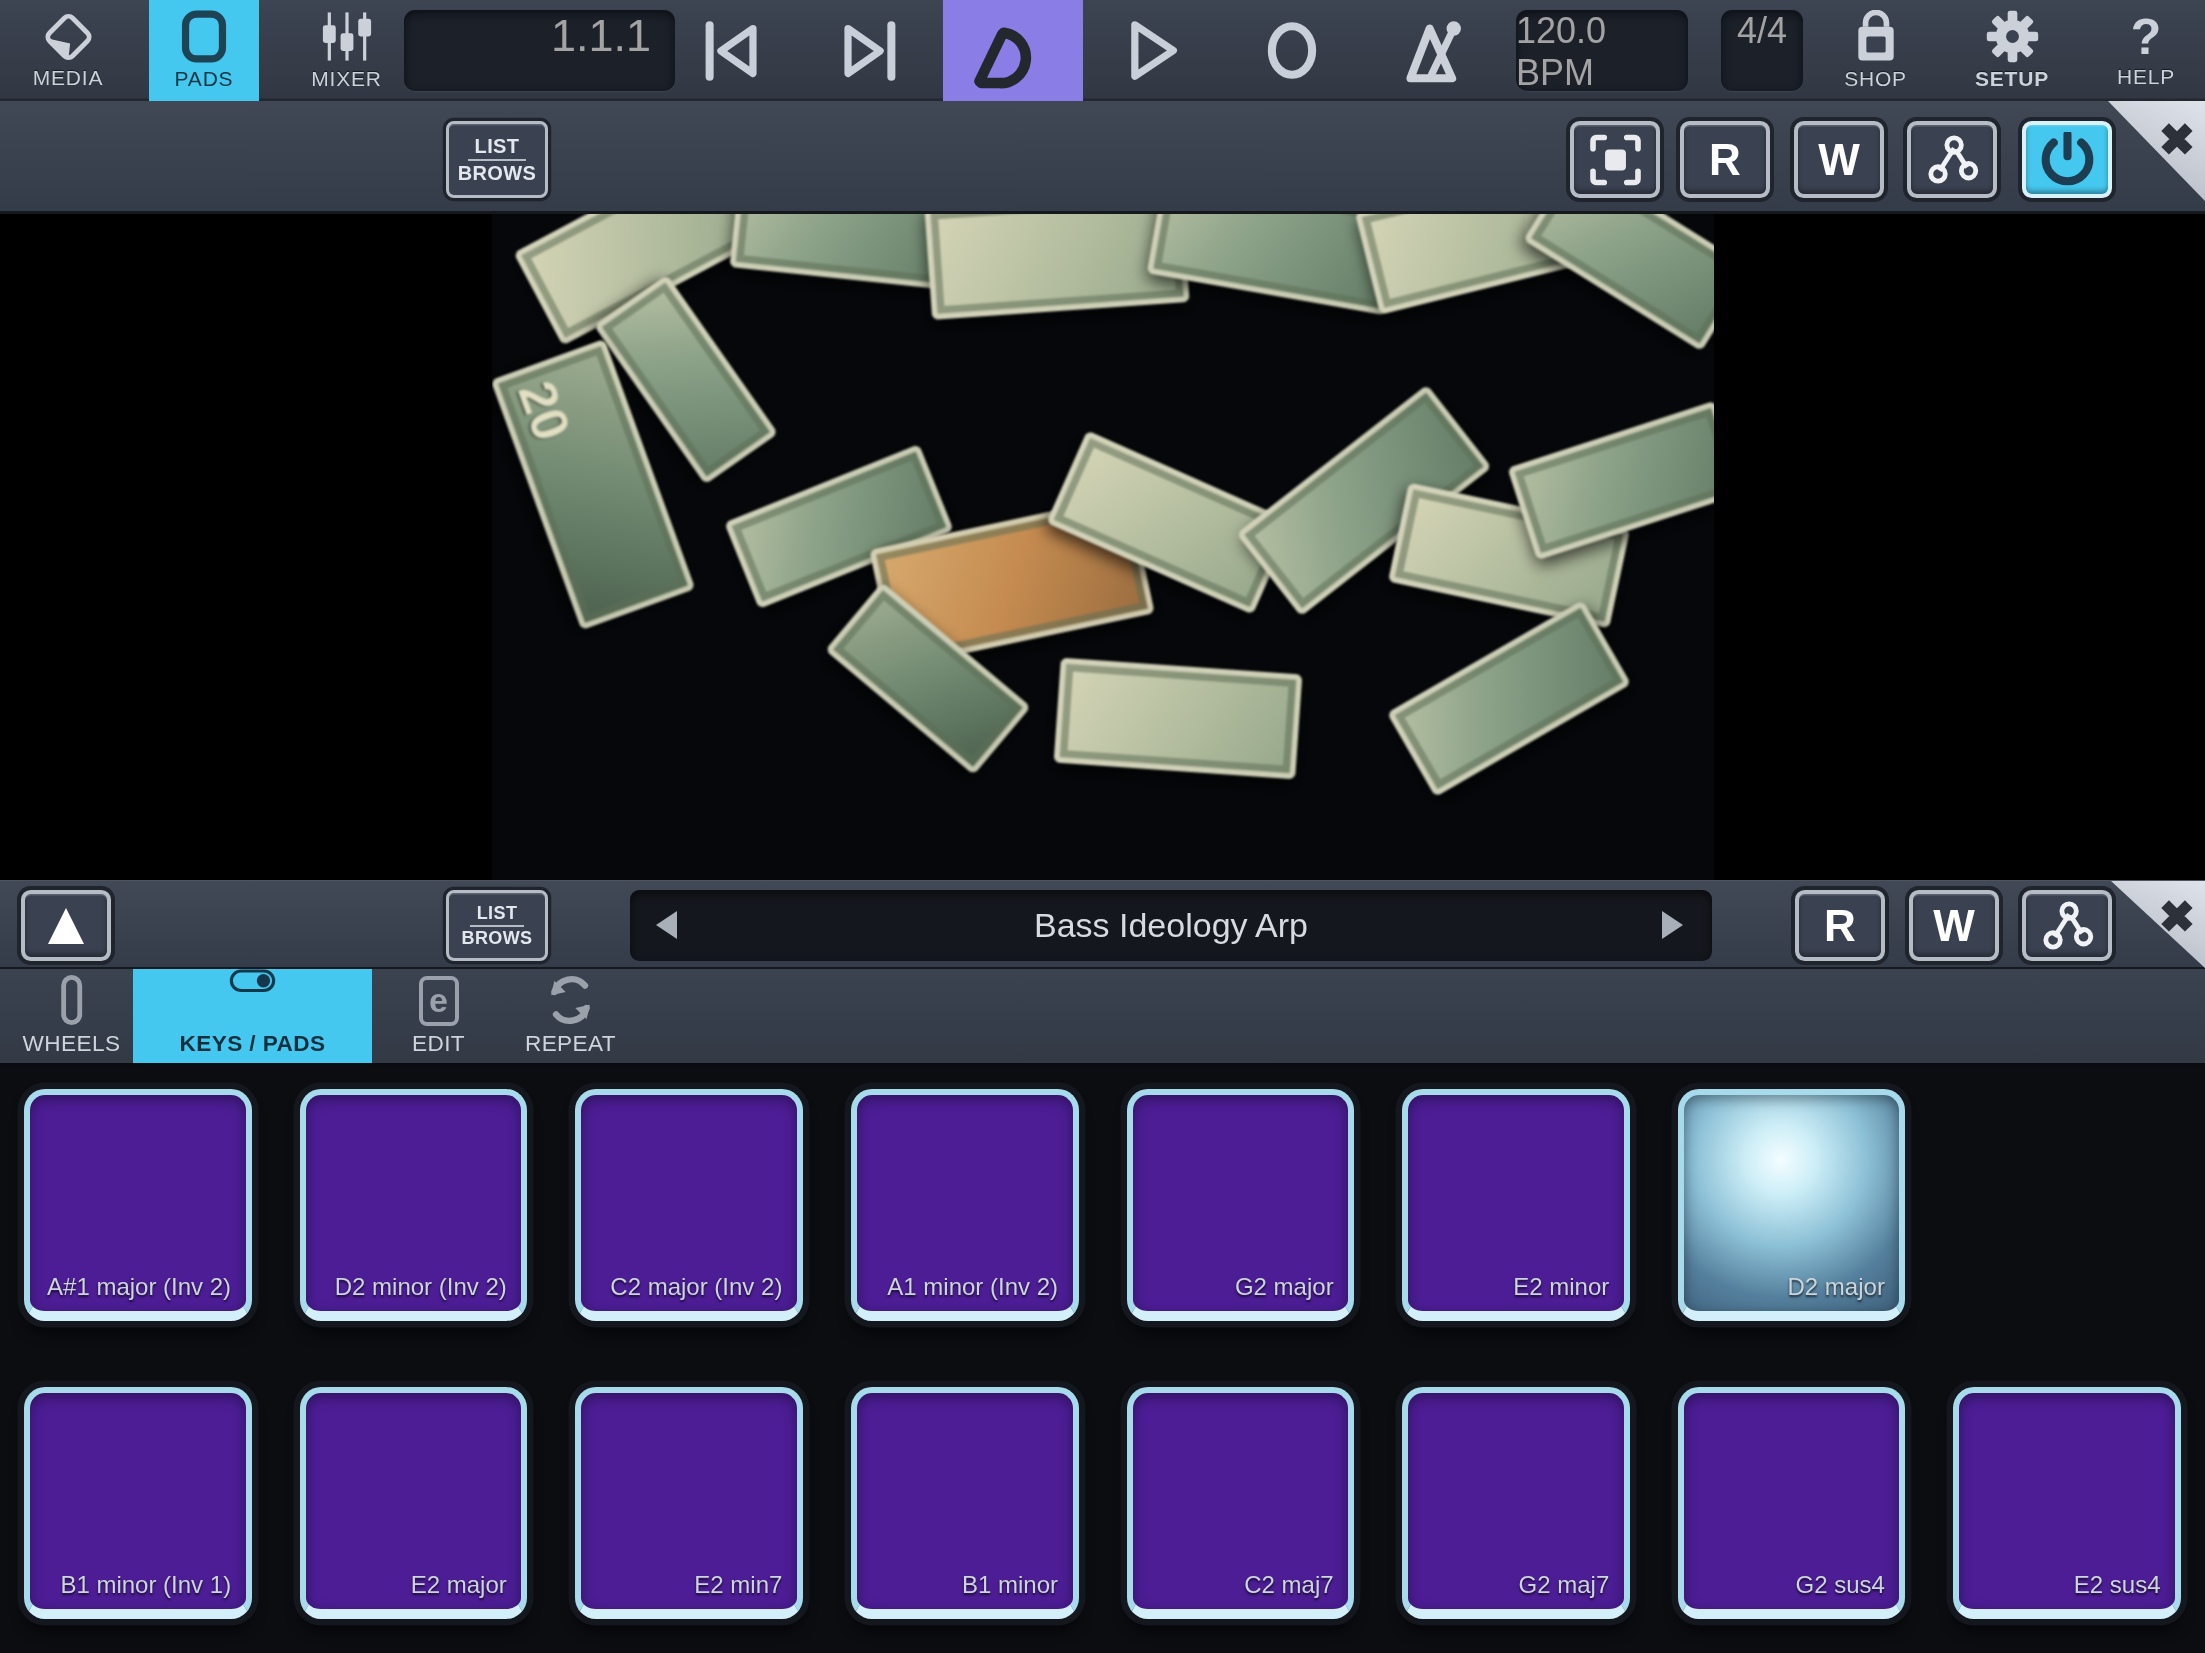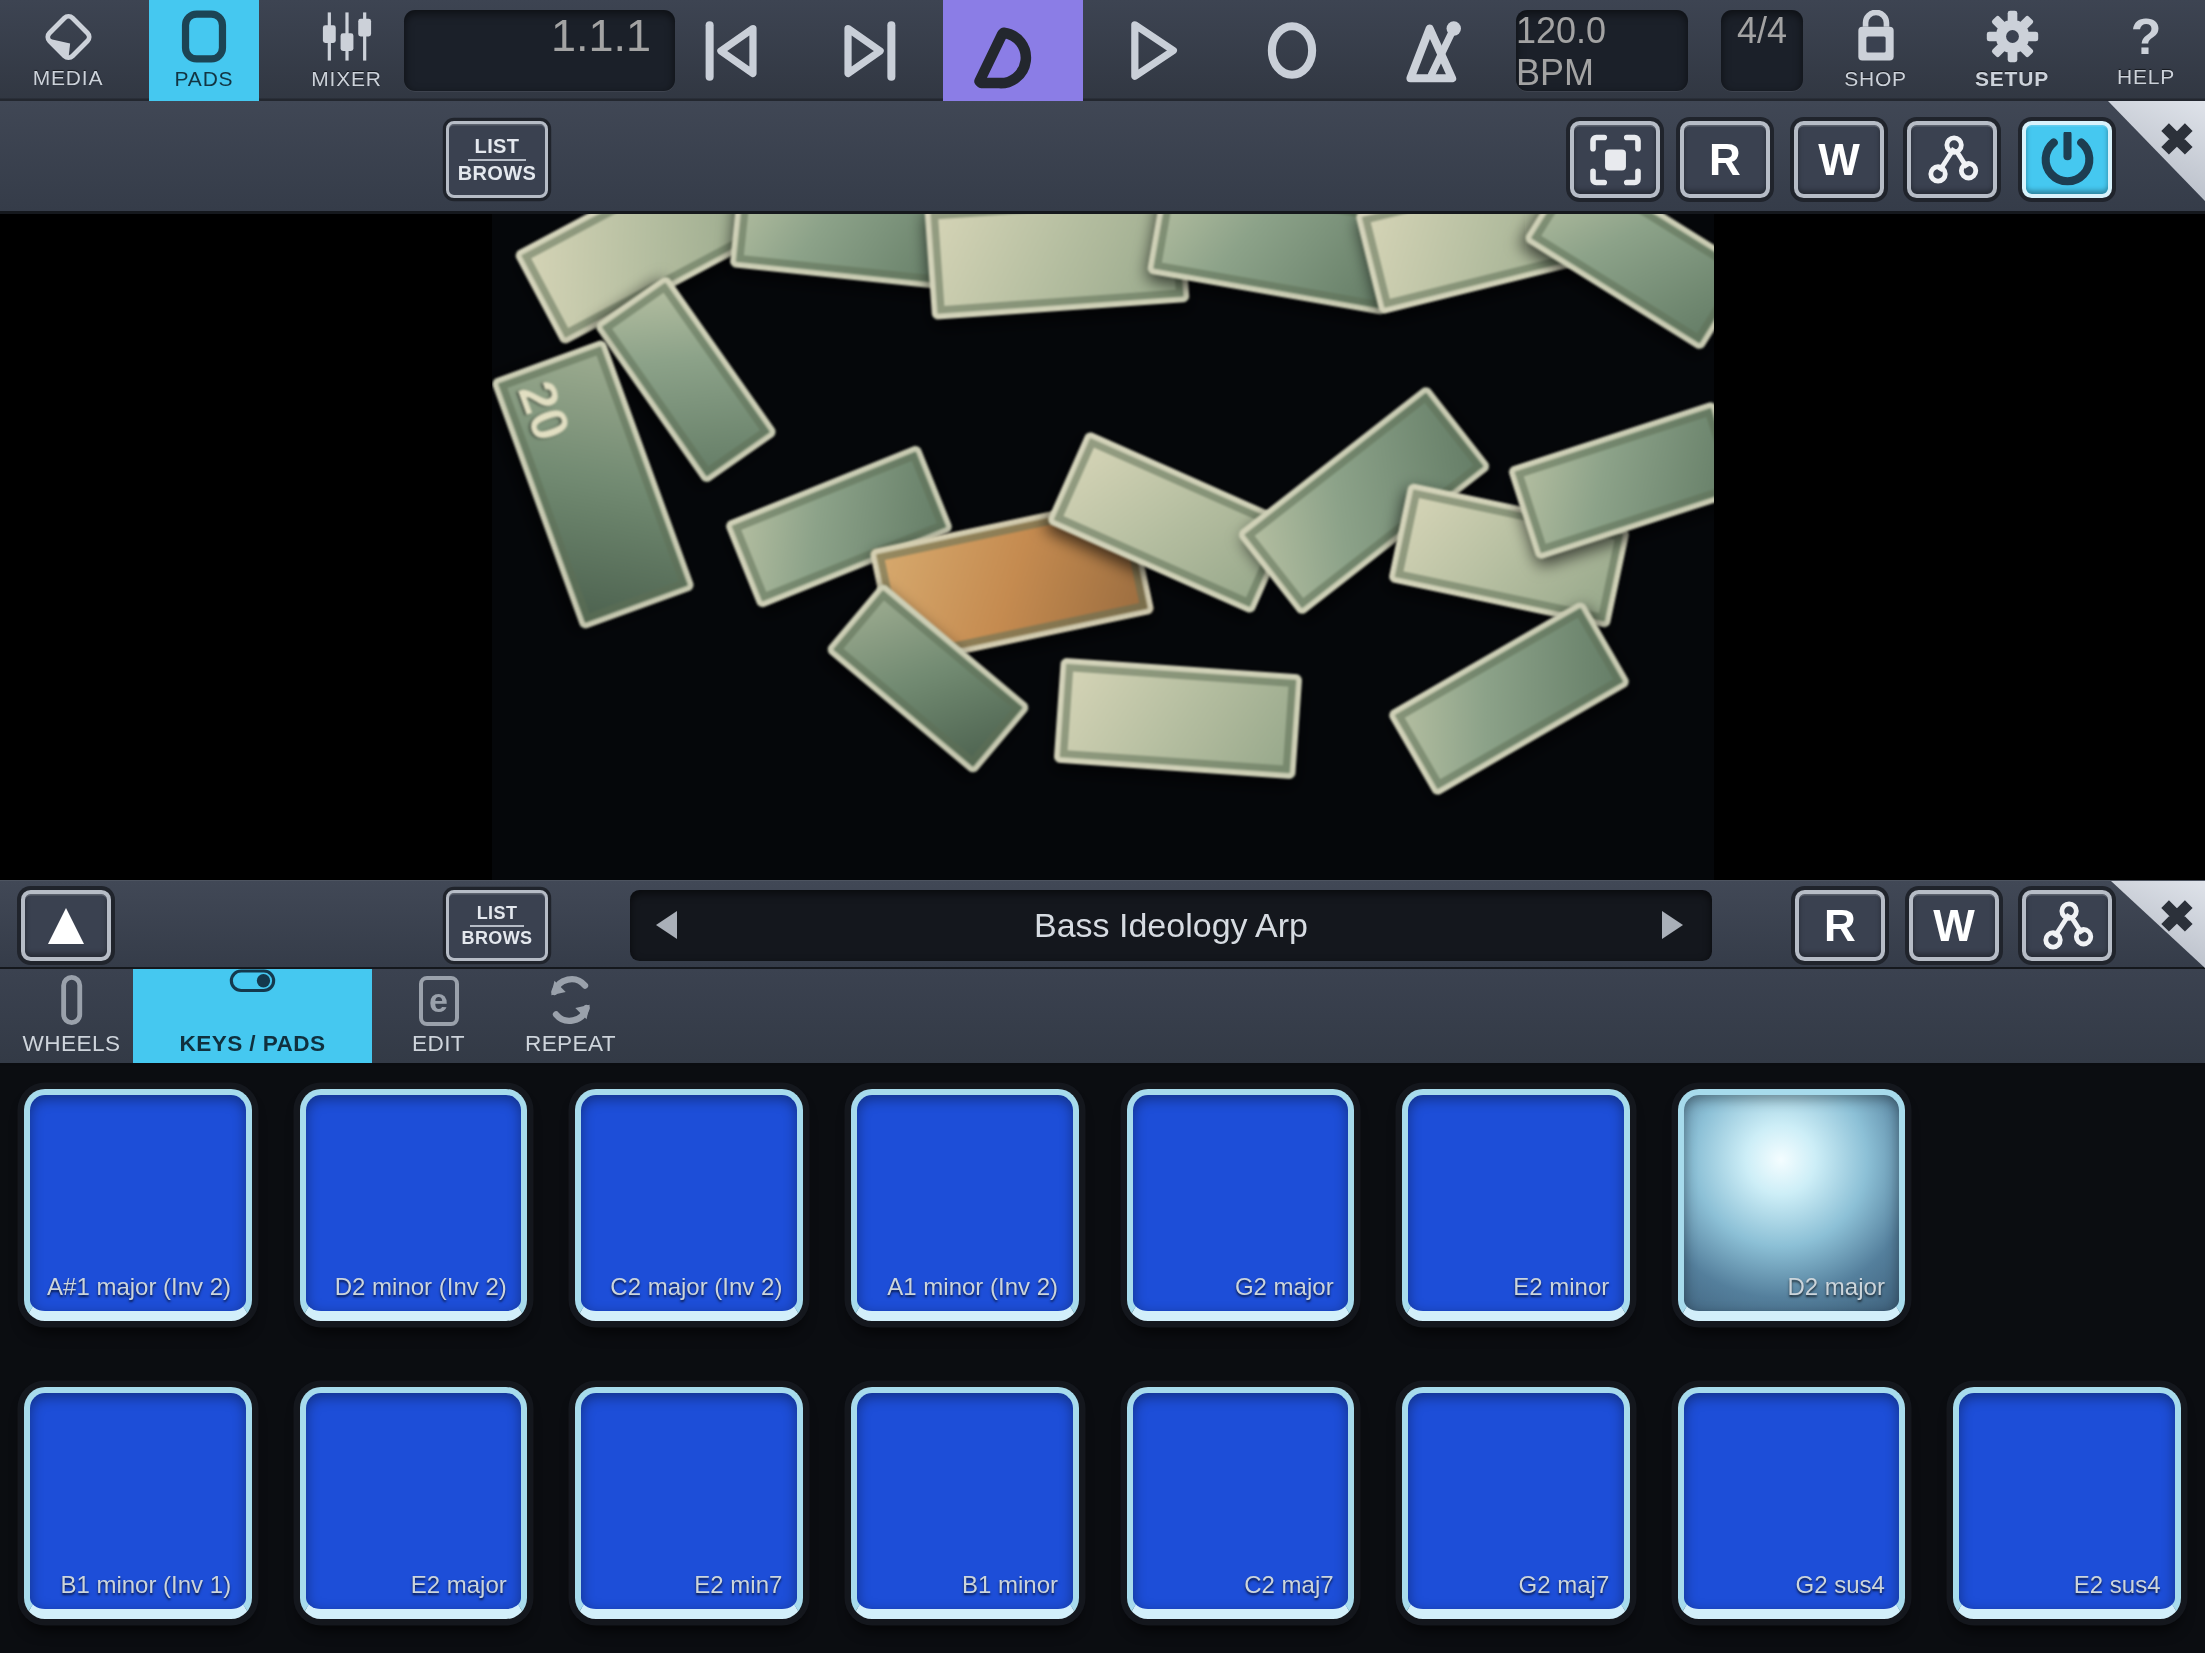--- a/index.html
+++ b/index.html
@@ -71,21 +71,21 @@
            padding-bottom:6.5px;box-sizing:border-box;gap:4.8px;}
   .mb-label{font-size:22.6px;letter-spacing:0.4px;color:#ced4db;}
   .mb-active{background:var(--accent);gap:38px;}
   .mb-active .mb-label{color:#10303e;font-weight:bold;}
   .edit-box{width:40px;height:50px;border:4.8px solid #9aa1ab;border-radius:8px;display:flex;align-items:center;justify-content:center;
             color:#9aa1ab;font-size:34px;font-weight:bold;box-sizing:border-box;}
 
   
   .pad-row{position:absolute;left:24px;width:2157px;display:grid;grid-template-columns:repeat(8,1fr);gap:48px;}
   .row1{top:22.6px;} .row2{top:321px;}
-  .pad{position:relative;height:232px;border-radius:21px;background:#1d4ed8;
+  .pad{position:relative;height:232px;border-radius:21px;background:#4c1d95;
        border:6.5px solid #a7dbec;border-bottom:10.5px solid #d2effa;box-sizing:border-box;
        box-shadow:0 0 0 6.5px #14171d,0 11.3px 13px rgba(0,0,0,.6),inset 0 4px 13px rgba(0,0,0,.38);}
   .pad.active{background:radial-gradient(circle at 45% 30%,#f4fdff 0%,#cdeef7 18%,#8cc0d6 45%,#547f9c 72%,#3f617c 100%);}
   .pad-label{position:absolute;right:14.5px;bottom:9.7px;font-size:24px;color:#ccd5db;text-shadow:0 1.6px 2.4px rgba(0,0,0,.7);}
 
   svg{display:block;}
 </style>
 </head>
 <body>
 

